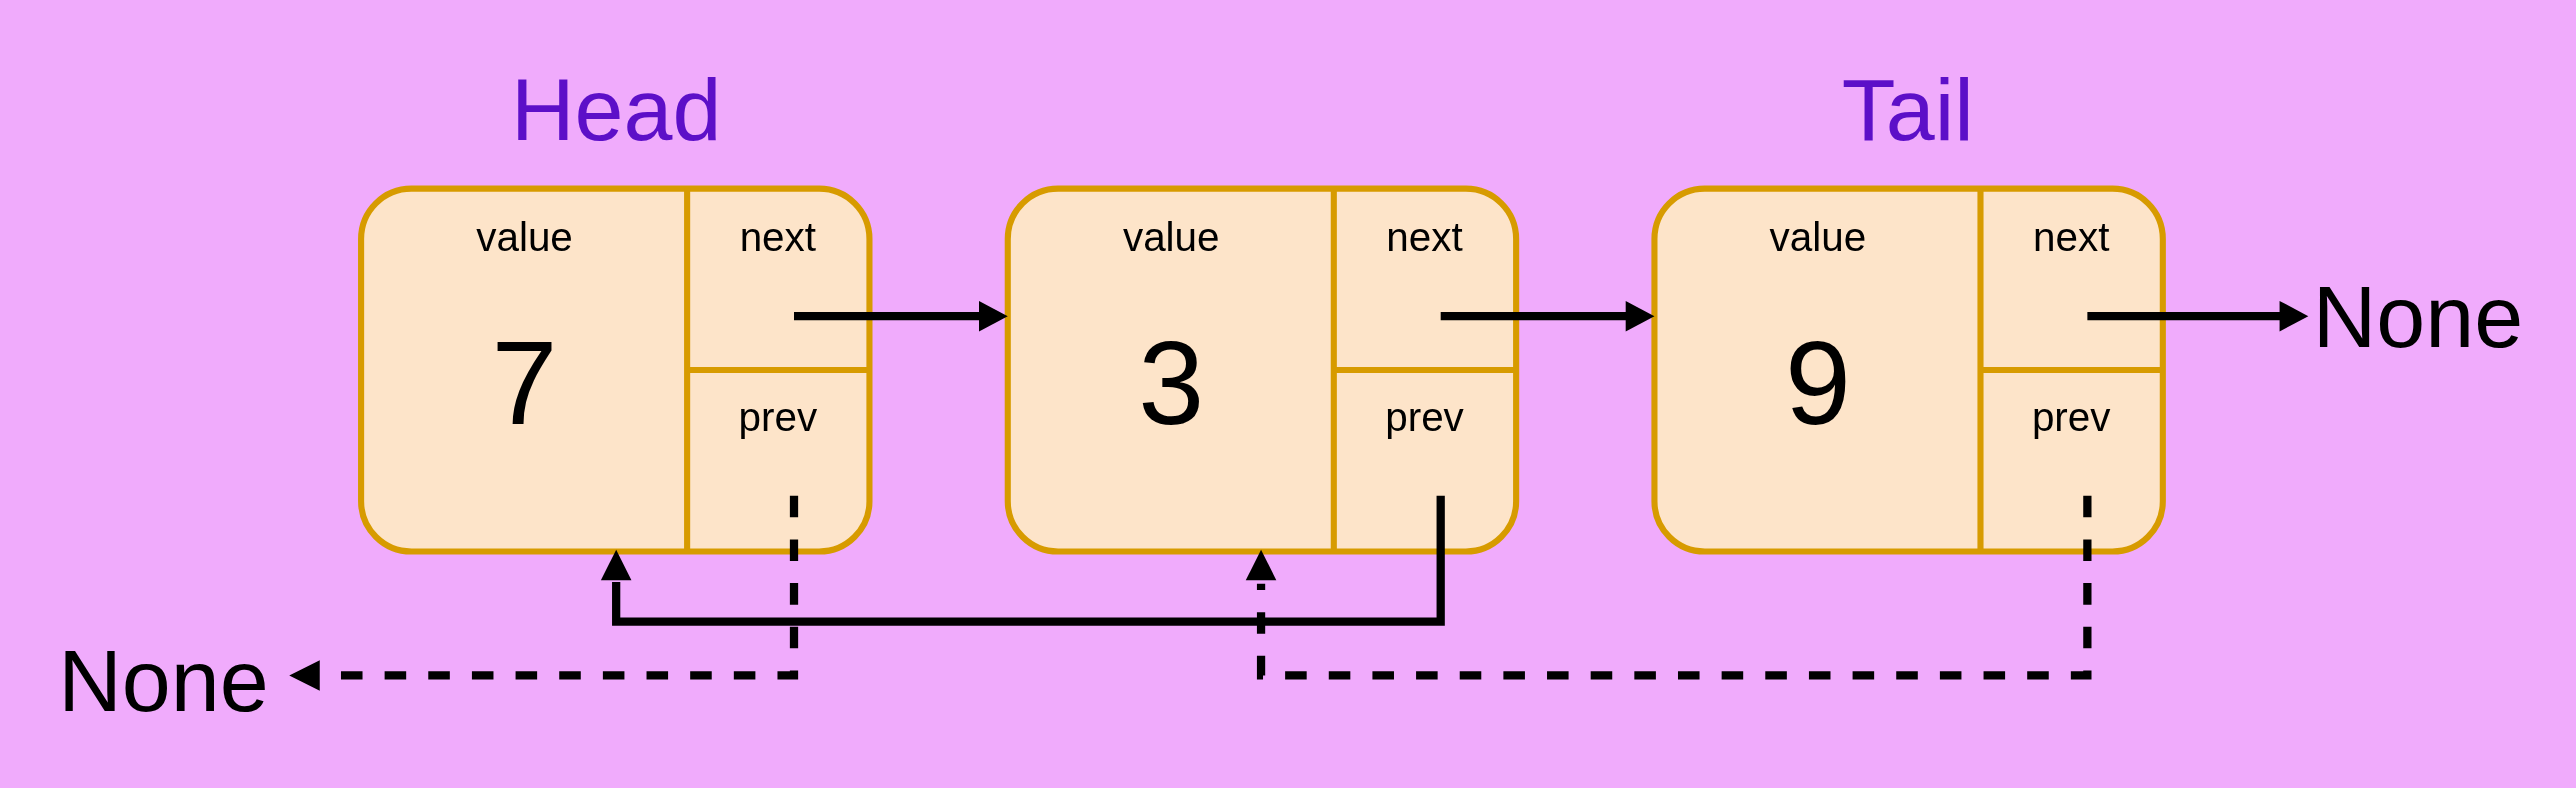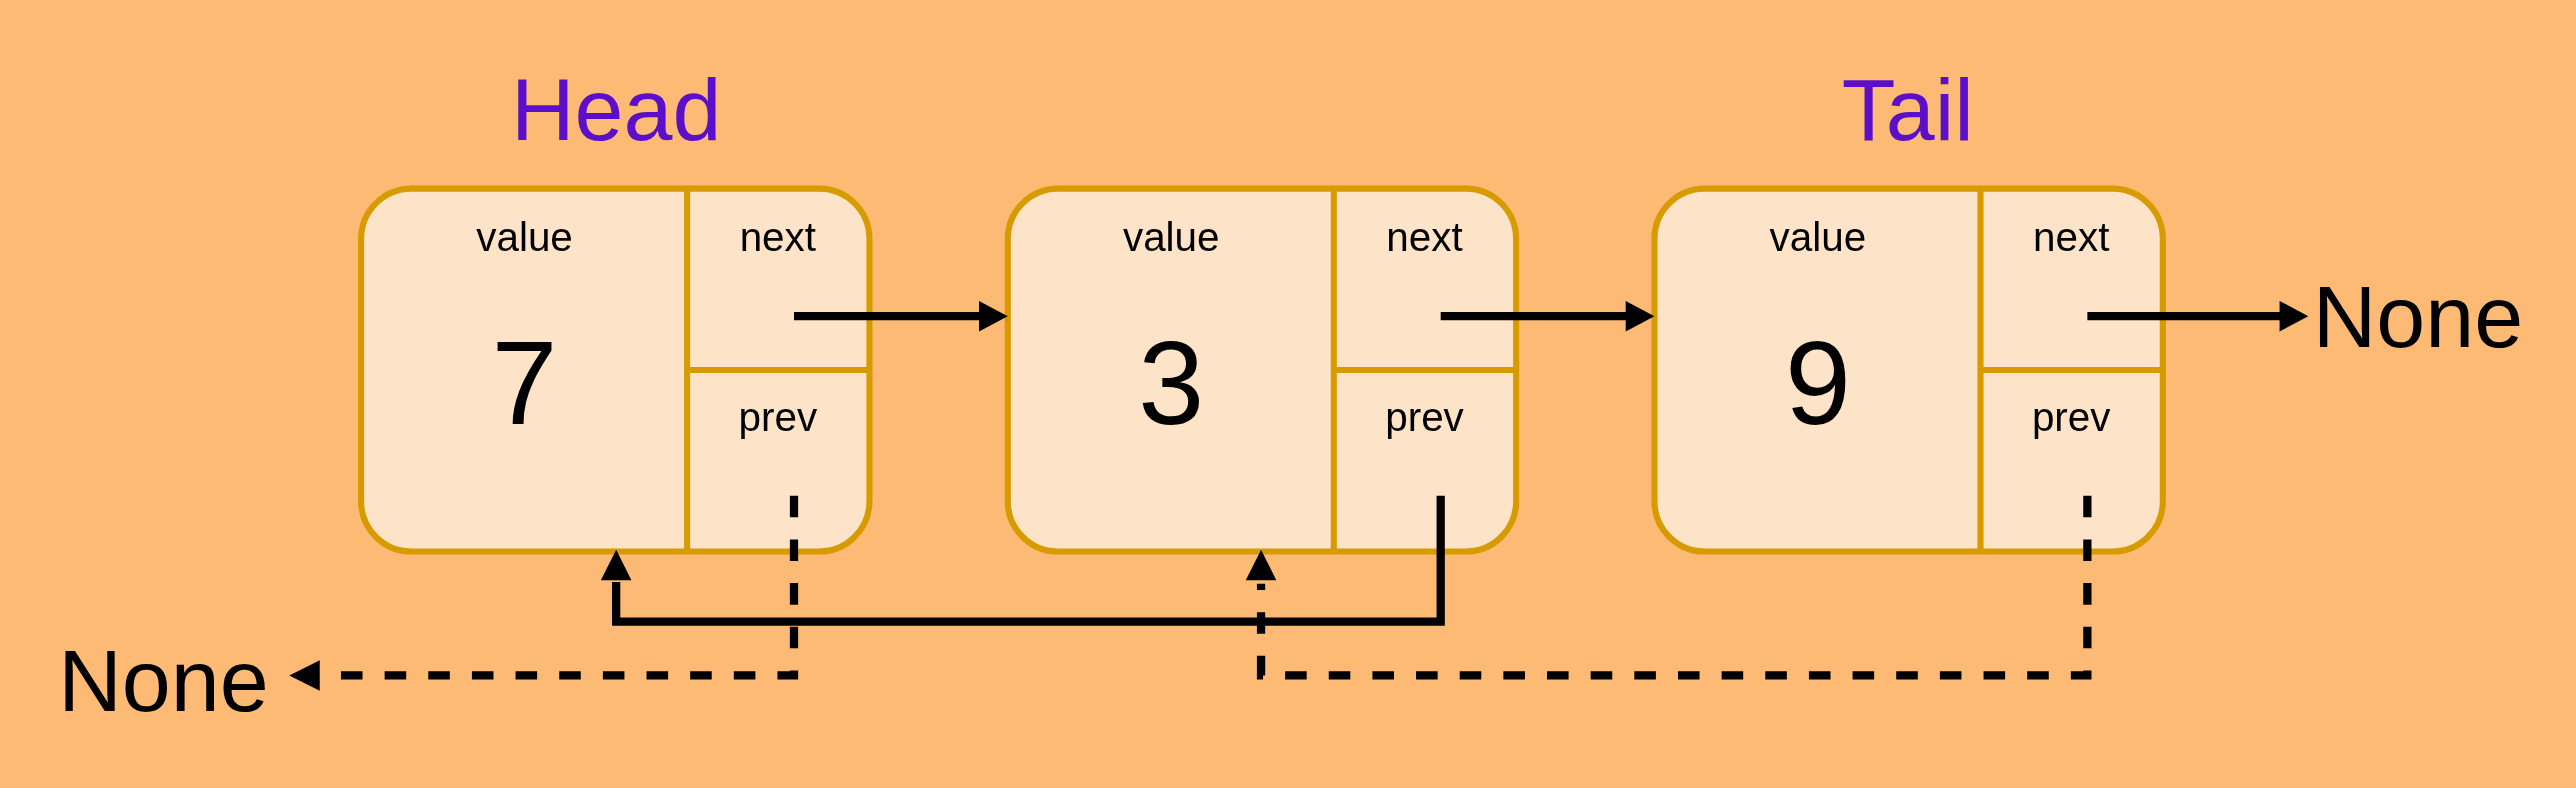--- a/index.html
+++ b/index.html
@@ -2,21 +2,21 @@
 <html style="font-size:9.6px"><head>
 <meta charset="utf-8">
 <style>
   html, body {
     margin: 0;
     padding: 0;
     background: #FFFFFF;
   }
   .canvas {
     width: 100%;
-    background: #fdba74;
+    background: #f0abfc;
   }
   svg { display: block; width: 100%; height: auto; }
 
   .node-box   { stroke: #D79B00; stroke-width: 3.4; }
   .divider    { stroke: #D79B00; stroke-width: 3.4; }
 
   .field-label {
     font-family: "Liberation Sans", sans-serif;
     font-size: 22.5px;
     fill: #000000;

